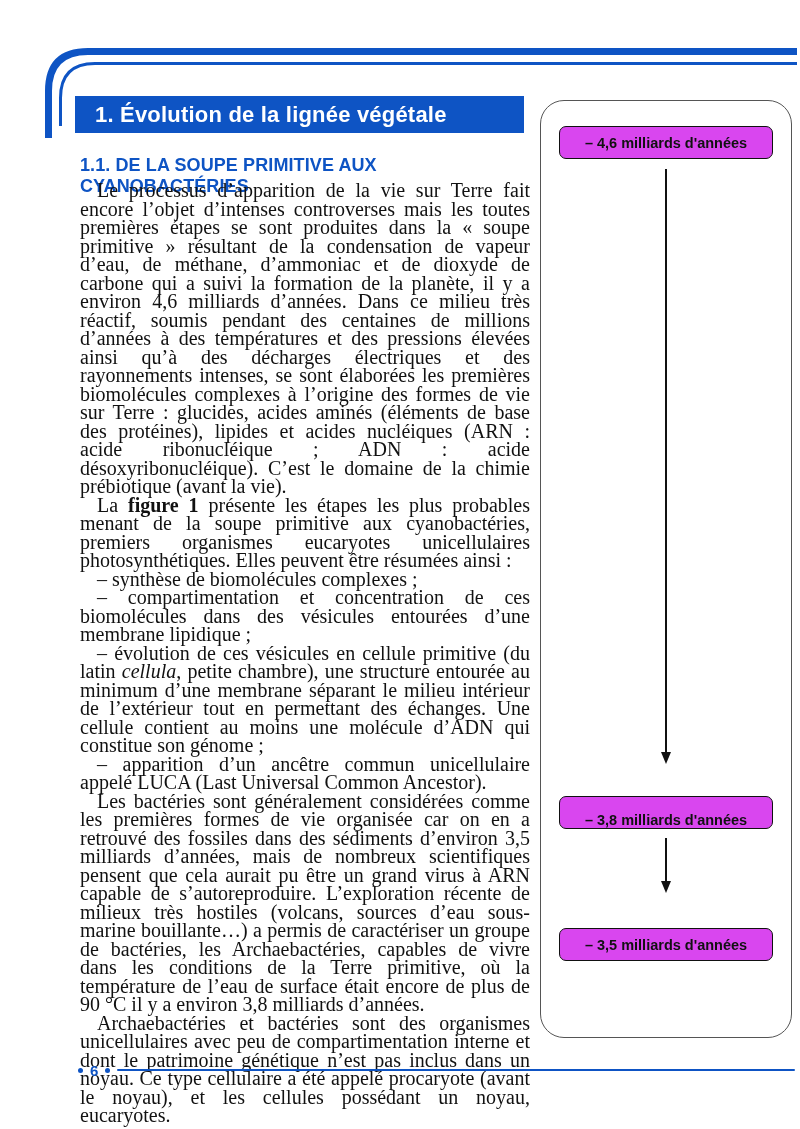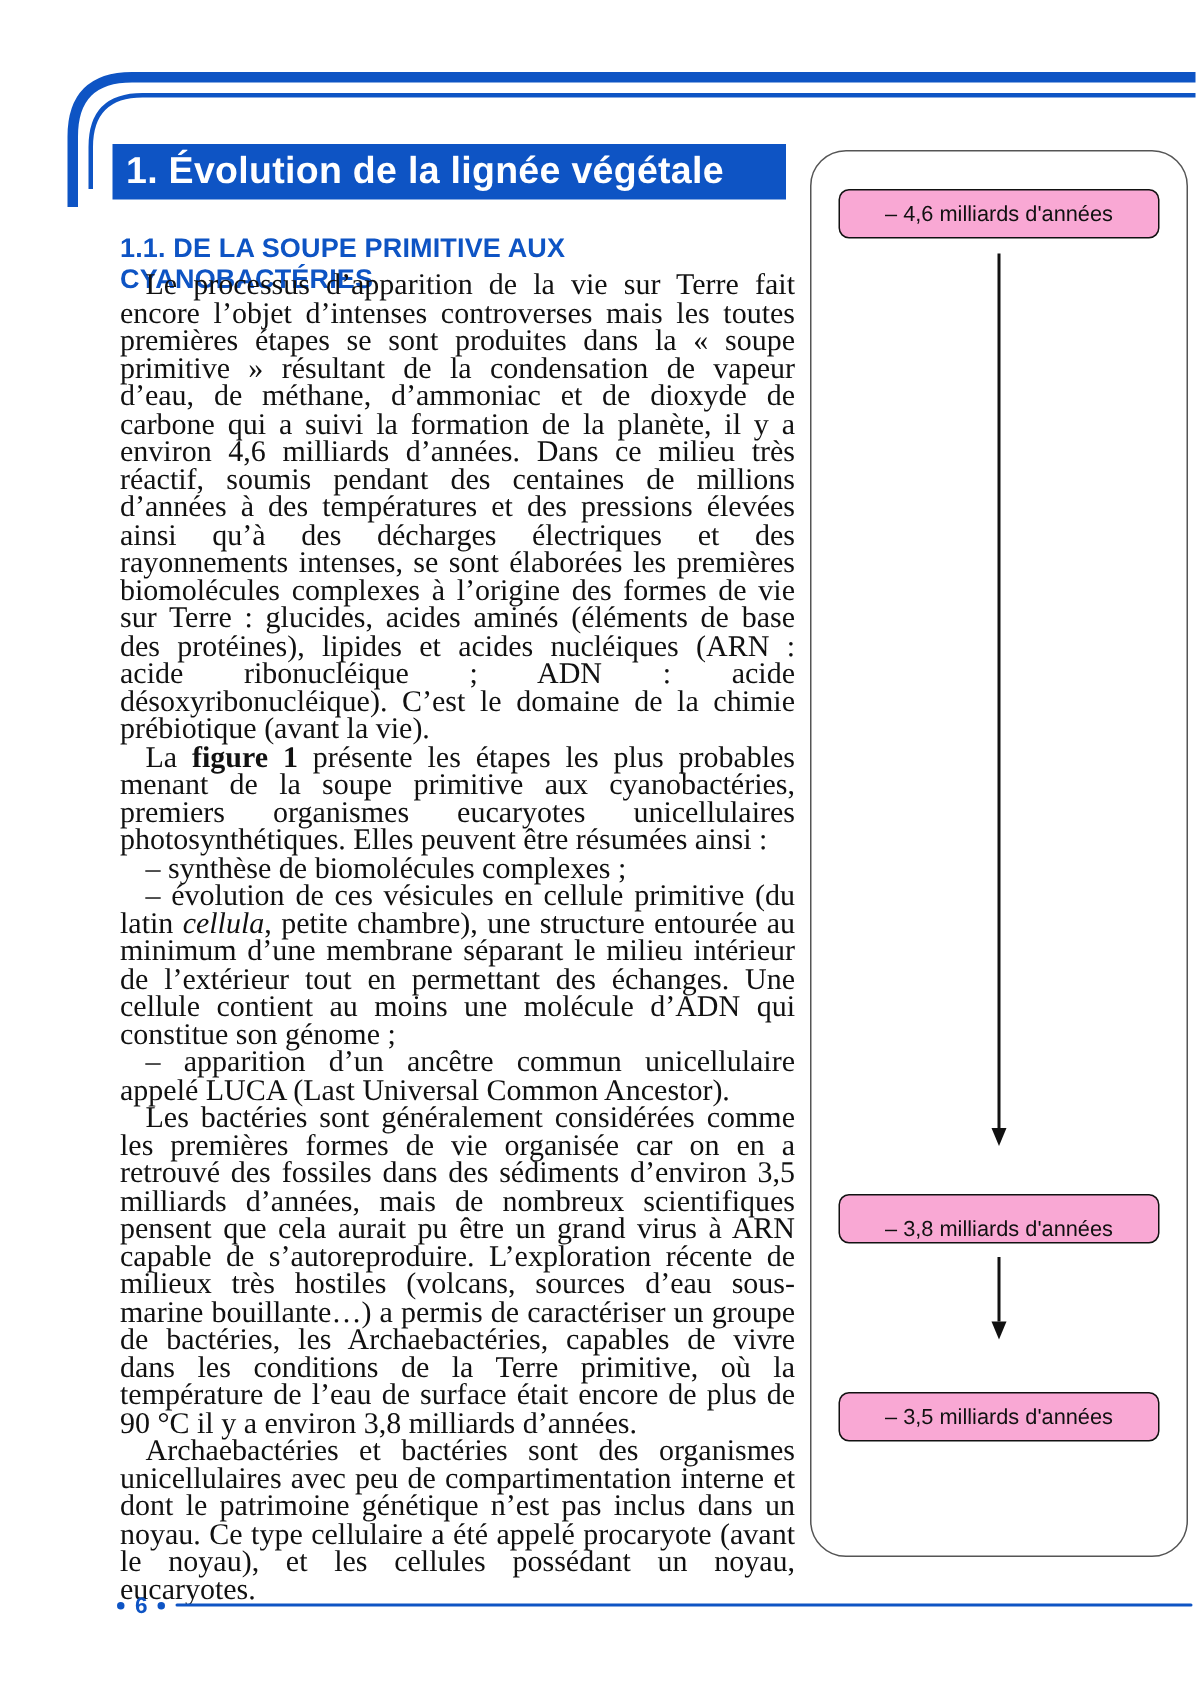--- a/index.html
+++ b/index.html
@@ -5,44 +5,44 @@
   * { margin:0; padding:0; box-sizing:border-box; }
   html, body { background:#ffffff; }
   .page {
     position:relative; width:800px; height:1129px; background:#ffffff;
     font-family:"Liberation Serif", serif; overflow:hidden; color:#111111;
   }
   .corner-frame { position:absolute; left:0; top:0; pointer-events:none; }
   .header-bar {
     position:absolute; left:75px; top:96px; width:449px; height:37px;
     background:#0e54c4; color:#ffffff; display:flex; align-items:center;
-    padding-left:9px; font-family:"Liberation Sans", sans-serif;
-    font-weight:bold; font-size:25px; letter-spacing:0.2px;
+    padding-left:20px; font-family:"Liberation Sans", sans-serif;
+    font-weight:bold; font-size:22px; letter-spacing:0.2px;
   }
   .section-heading {
     position:absolute; left:80px; top:155px; width:452px;
     color:#0e54c4; font-family:"Liberation Sans", sans-serif;
     font-weight:bold; font-size:18px; letter-spacing:0.1px;
   }
   .body-text {
     position:absolute; left:80px; top:181px; width:450px;
     font-size:20px; line-height:18.5px; text-align:justify;
     hyphens:auto; -webkit-hyphens:auto;
   }
   .body-text p { text-indent:17px; }
   .timeline-panel {
     position:absolute; left:540px; top:100px; width:252px; height:938px;
     border:1.4px solid #555555; border-radius:24px; background:#ffffff;
   }
   .tl-box {
     position:absolute; left:50%; transform:translateX(-50%);
-    width:214px; height:33px; background:#f9a8d4;
+    width:214px; height:33px; background:#d946ef;
     border:1.6px solid #111111; border-radius:7px;
     display:flex; align-items:center; justify-content:center;
-    font-family:"Liberation Sans", sans-serif; font-weight:normal;
+    font-family:"Liberation Sans", sans-serif; font-weight:bold;
     font-size:14.5px; white-space:nowrap; color:#111111;
   }
   .tl-box-1 { top:25px; }
   .tl-box-2 { top:695px;align-items:flex-end; }
   .tl-box-3 { top:827px; }
   .tl-arrow {
     position:absolute; left:50%; transform:translateX(-50%);
     display:flex; flex-direction:column; align-items:center;
   }
   .tl-arrow-long  { top:68px;  height:595px; }
@@ -77,20 +77,21 @@
   <div class="header-bar">
     <span>1. Évolution de la lignée végétale</span>
   </div>
 
   <div class="section-heading">1.1. DE LA SOUPE PRIMITIVE AUX CYANOBACTÉRIES</div>
 
   <div class="body-text" lang="fr">
     <p><span>Le processus d’apparition de la vie sur Terre fait encore l’objet d’intenses controverses mais les toutes premières étapes se sont produites dans la « soupe primitive » résultant de la condensation de vapeur d’eau, de méthane, d’ammoniac et de dioxyde de carbone qui a suivi la formation de la planète, il y a environ 4,6 milliards d’années. Dans ce milieu très réactif, soumis pendant des centaines de millions d’années à des températures et des pressions élevées ainsi qu’à des décharges électriques et des rayonnements intenses, se sont élaborées les premières biomolécules complexes à l’origine des formes de vie sur Terre : glucides, acides aminés (éléments de base des protéines), lipides et acides nucléiques (ARN : acide ribonucléique ; ADN : acide désoxyribonucléique). C’est le domaine de la chimie prébiotique (avant la vie).</span></p>
     <p><span>La </span><span style="font-weight: bold;">figure 1</span><span> présente les étapes les plus probables menant de la soupe primitive aux cyanobactéries, premiers organismes eucaryotes unicellulaires photosynthétiques. Elles peuvent être résumées ainsi :</span></p>
     <p><span>– synthèse de biomolécules complexes ;</span></p>
+    <p><span>– compartimentation et concentration de ces biomolécules dans des vésicules entourées d’une membrane lipidique ;</span></p>
     <p><span>– évolution de ces vésicules en cellule primitive (du latin </span><span style="font-style: italic;">cellula</span><span>, petite chambre), une structure entourée au minimum d’une membrane séparant le milieu intérieur de l’extérieur tout en permettant des échanges. Une cellule contient au moins une molécule d’ADN qui constitue son génome ;</span></p>
     <p><span>– apparition d’un ancêtre commun unicellulaire appelé LUCA (Last Universal Common Ancestor).</span></p>
     <p><span>Les bactéries sont généralement considérées comme les premières formes de vie organisée car on en a retrouvé des fossiles dans des sédiments d’environ 3,5 milliards d’années, mais de nombreux scientifiques pensent que cela aurait pu être un grand virus à ARN capable de s’autoreproduire. L’exploration récente de milieux très hostiles (volcans, sources d’eau sous-marine bouillante…) a permis de caractériser un groupe de bactéries, les Archaebactéries, capables de vivre dans les conditions de la Terre primitive, où la température de l’eau de surface était encore de plus de 90 °C il y a environ 3,8 milliards d’années.</span></p>
     <p><span>Archaebactéries et bactéries sont des organismes unicellulaires avec peu de compartimentation interne et dont le patrimoine génétique n’est pas inclus dans un noyau. Ce type cellulaire a été appelé procaryote (avant le noyau), et les cellules possédant un noyau, eucaryotes.</span></p>
   </div>
 
   <div class="timeline-panel">
     <div class="tl-box tl-box-1">
       <span>– 4,6 milliards d'années</span>
     </div>

